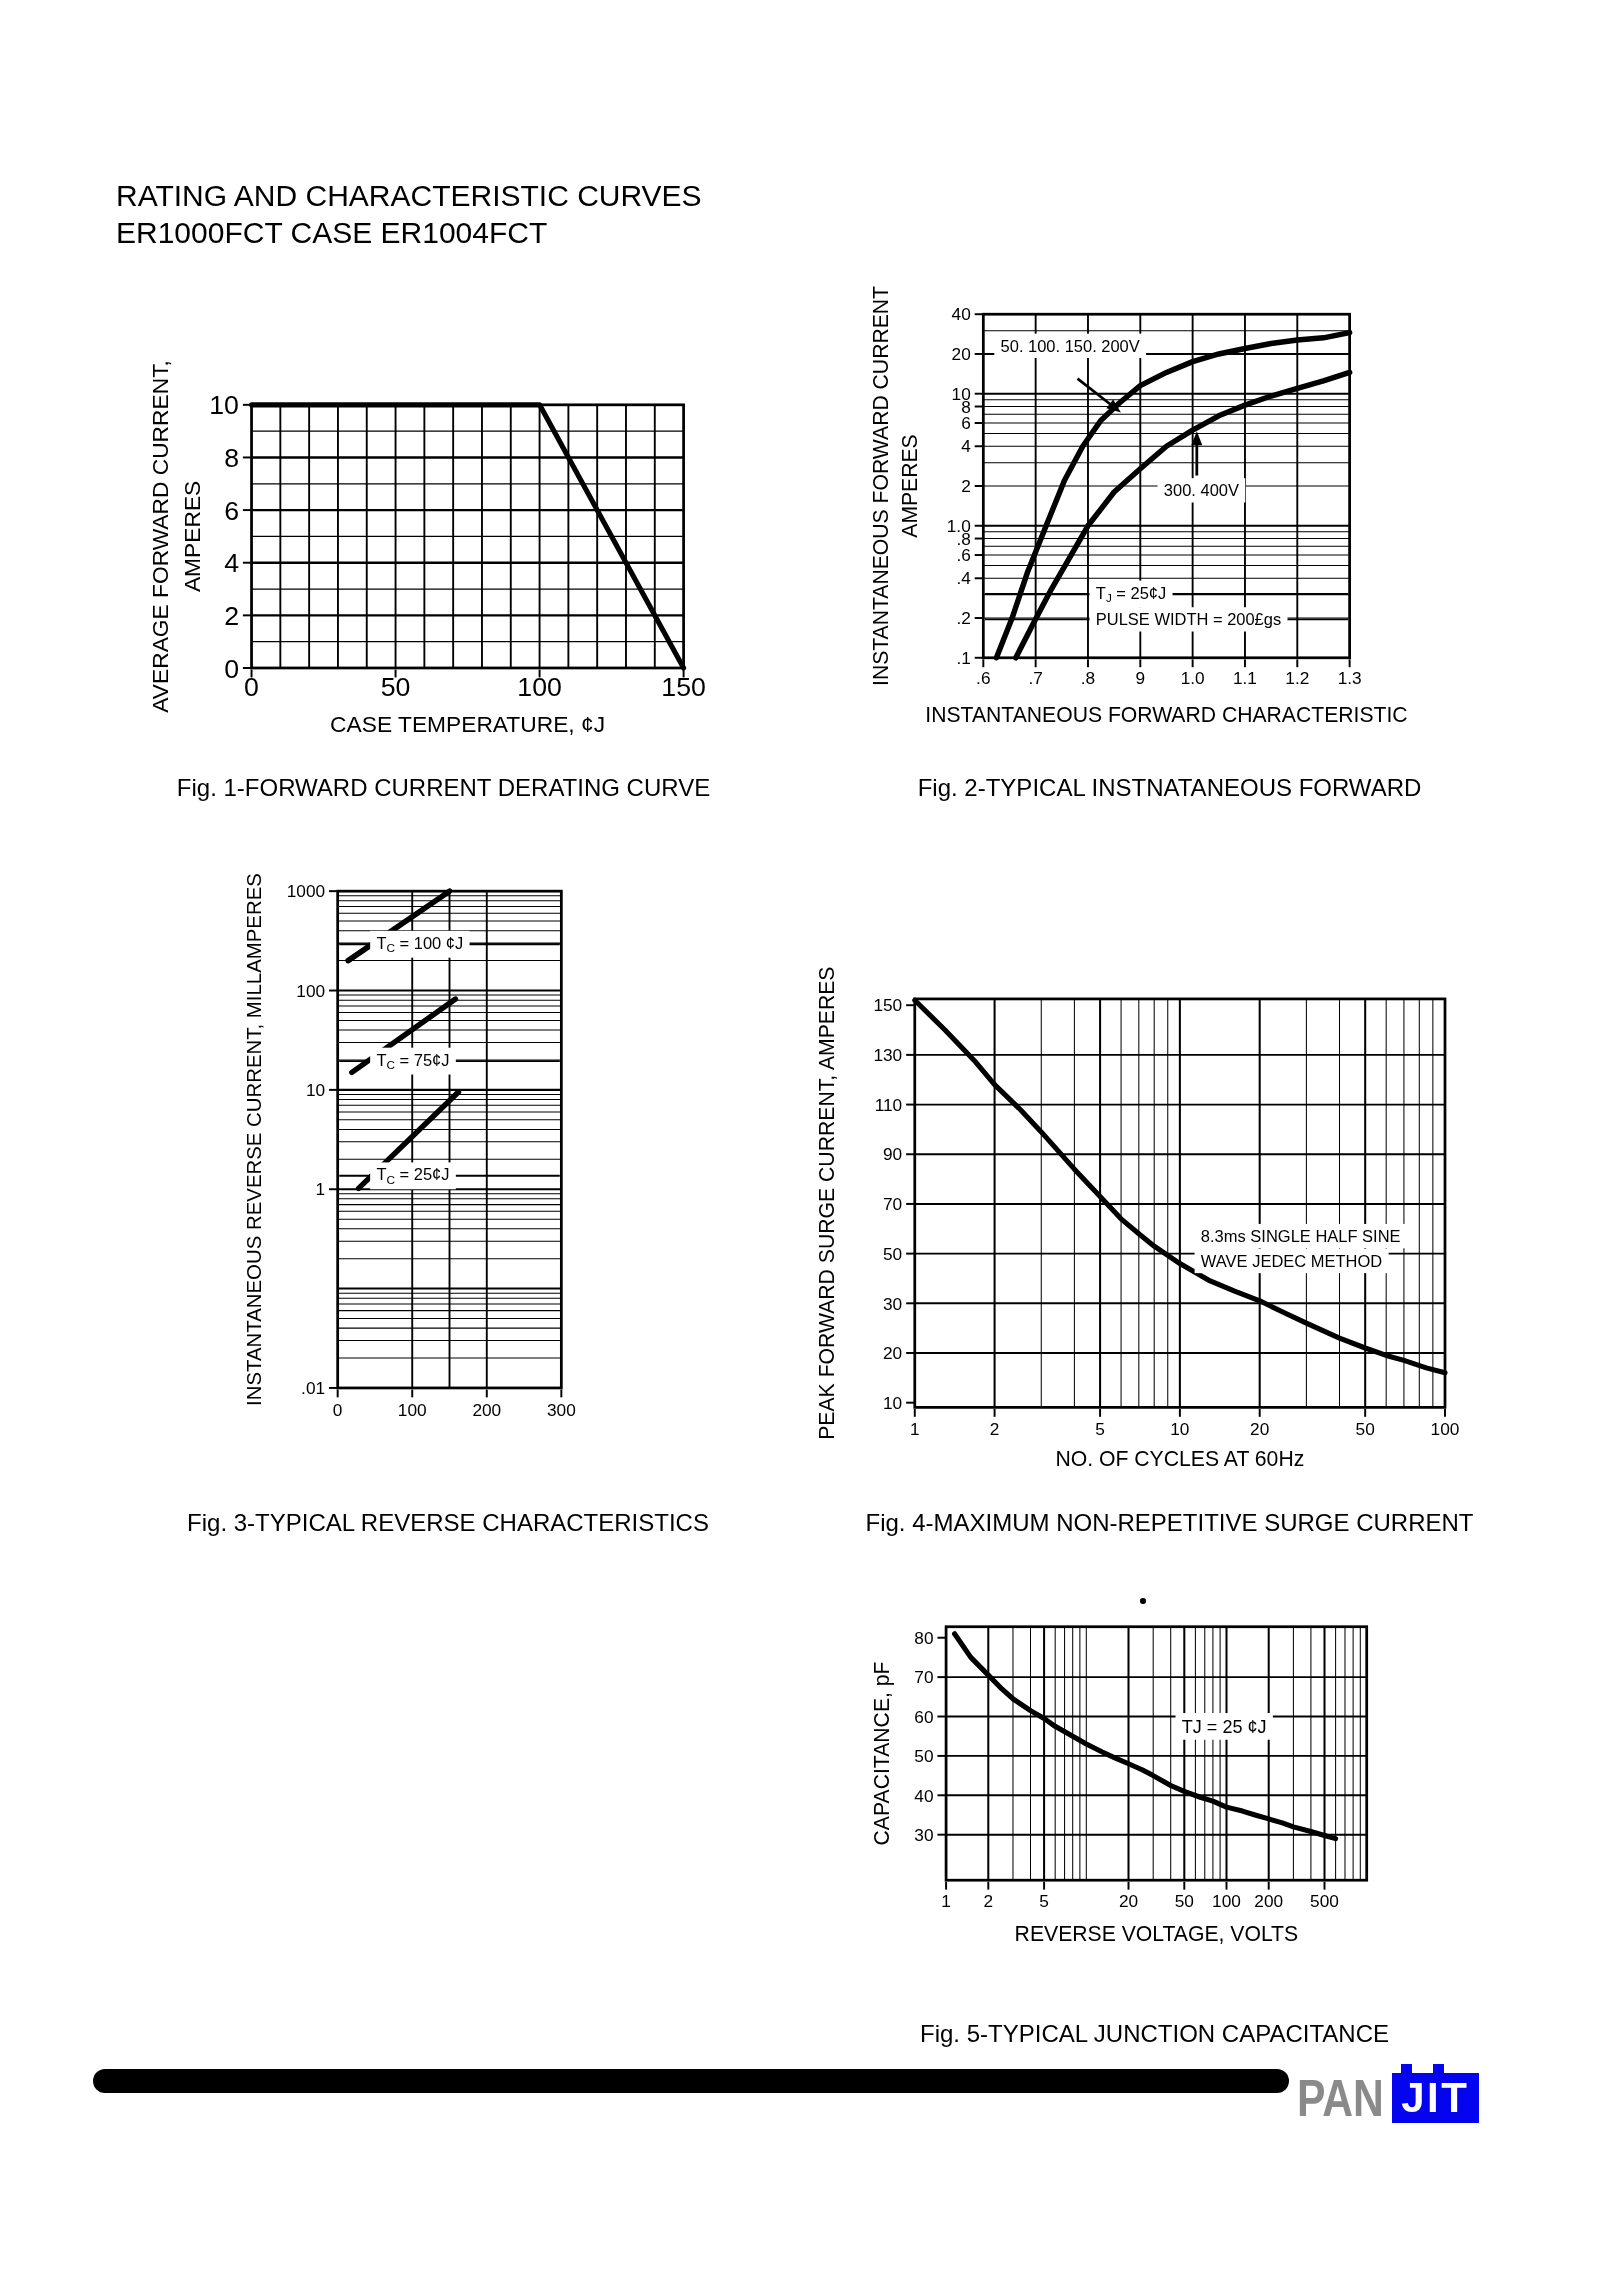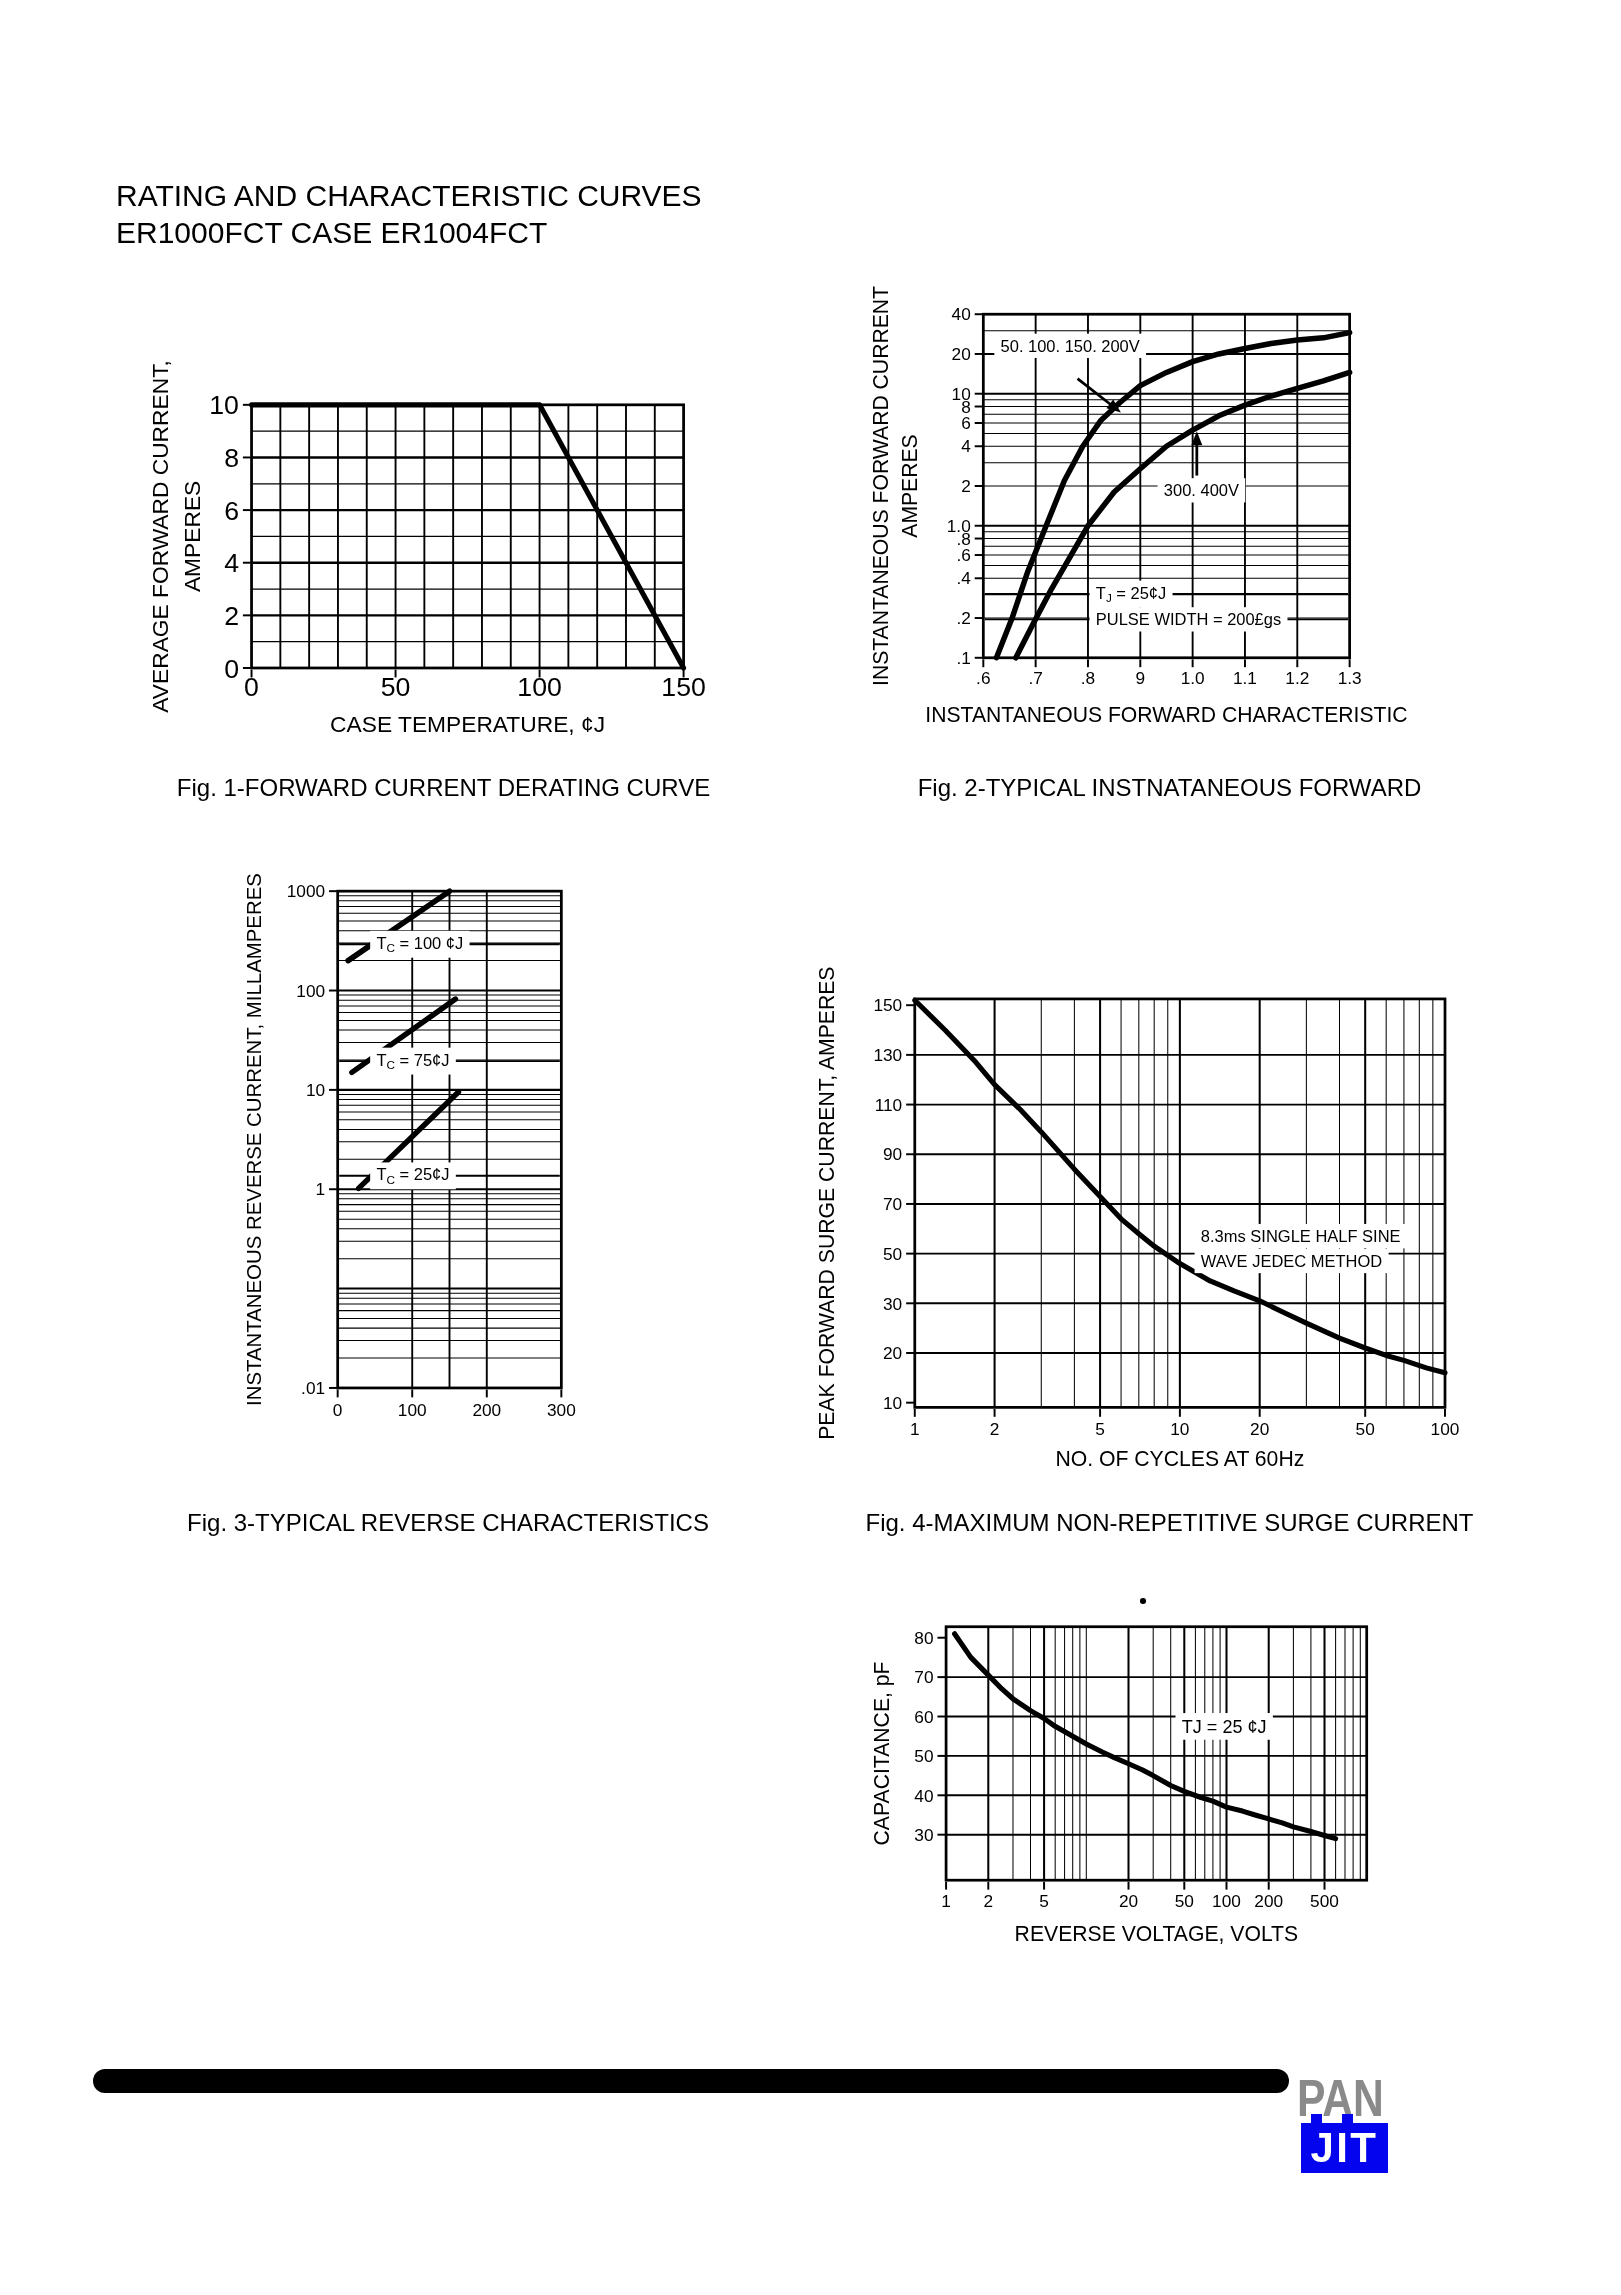--- a/index.html
+++ b/index.html
@@ -8,21 +8,21 @@
   .hdr{position:absolute;left:116px;top:177px;font-size:30px;line-height:37px;
        letter-spacing:0px;white-space:nowrap;}
   .chartbox{position:absolute;}
   .caption{position:absolute;font-size:24px;line-height:39px;text-align:center;white-space:nowrap;}
   .caption div{white-space:nowrap;}
   svg text{font-family:"Liberation Sans", sans-serif;fill:#000;}
   .stray-dot{position:absolute;left:1140px;top:1598px;width:5.5px;height:5.5px;
              background:#000;border-radius:50%;}
   .divider{position:absolute;left:93px;top:2069px;width:1196px;height:23.6px;
            background:#000;border-radius:12.6px;}
-  .logo{position:absolute;left:1297px;top:2073px;display:flex;align-items:center;flex-direction:column;}
+  .logo{position:absolute;left:1297px;top:2073px;display:flex;align-items:flex-end;}
   .logo-pan{font-size:52px;font-weight:700;line-height:50px;letter-spacing:0px;
             transform:scaleX(.82);transform-origin:left top;display:inline-block;}
   .logo-jit{position:relative;display:inline-block;margin-left:-11px;
             font-size:42px;font-weight:700;line-height:50px;padding:0 9.4px;letter-spacing:2.4px;}
   .logo-dot{position:absolute;width:11px;height:11px;top:-8.6px;}
   .logo-dot.d1{left:9.4px;} .logo-dot.d2{left:41px;}
 </style>
 </head>
 <body>
 
@@ -391,20 +391,21 @@
   <div id="cap1" class="caption" style="left:102px;top:768px;width:683px">Fig. 1-FORWARD CURRENT DERATING CURVE</div>
 
   <div id="cap2" class="caption" style="left:824px;top:768px;width:691px">
     <div>Fig. 2-TYPICAL INSTNATANEOUS FORWARD</div>
   </div>
 
   <div id="cap3" class="caption" style="left:79px;top:1503px;width:738px">Fig. 3-TYPICAL REVERSE CHARACTERISTICS</div>
 
   <div id="cap4" class="caption" style="left:777px;top:1503px;width:785px">Fig. 4-MAXIMUM NON-REPETITIVE SURGE CURRENT</div>
 
+  <div id="cap5" class="caption" style="left:809px;top:2014px;width:691px">Fig. 5-TYPICAL JUNCTION CAPACITANCE</div>
 
   <div class="stray-dot"></div>
 
   <div class="divider"></div>
 
   <div class="logo">
     <span class="logo-pan" style="color: rgb(138, 138, 138);">PAN</span>
     <span class="logo-jit" style="background: rgb(4, 4, 238); color: rgb(255, 255, 255);">
       <span class="logo-dot d1" style="background: rgb(4, 4, 238);"></span>
       <span class="logo-dot d2" style="background: rgb(4, 4, 238);"></span>

